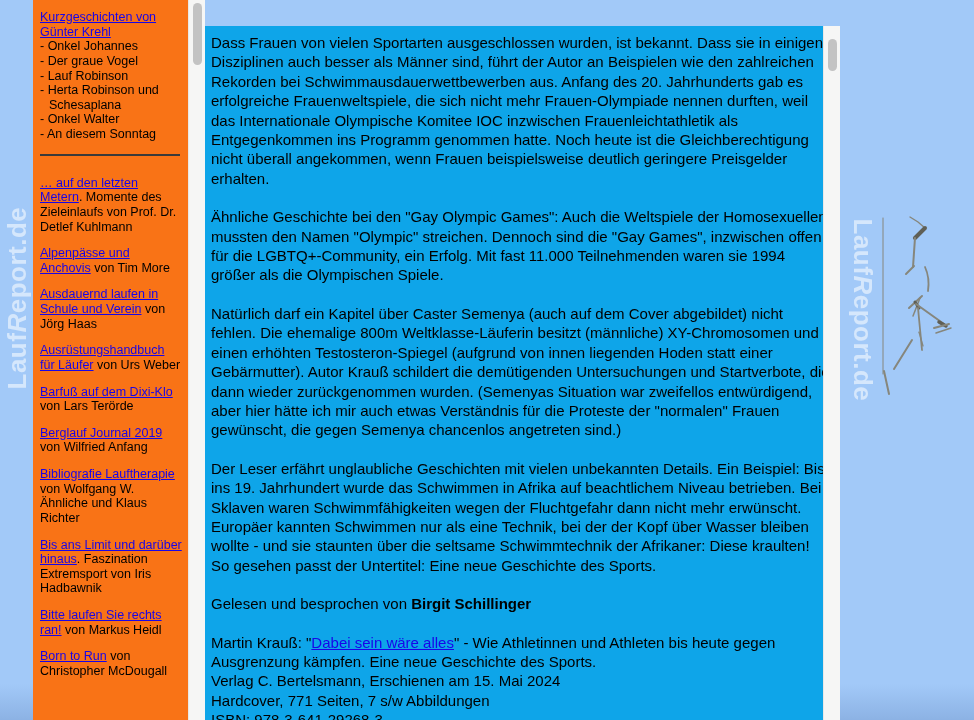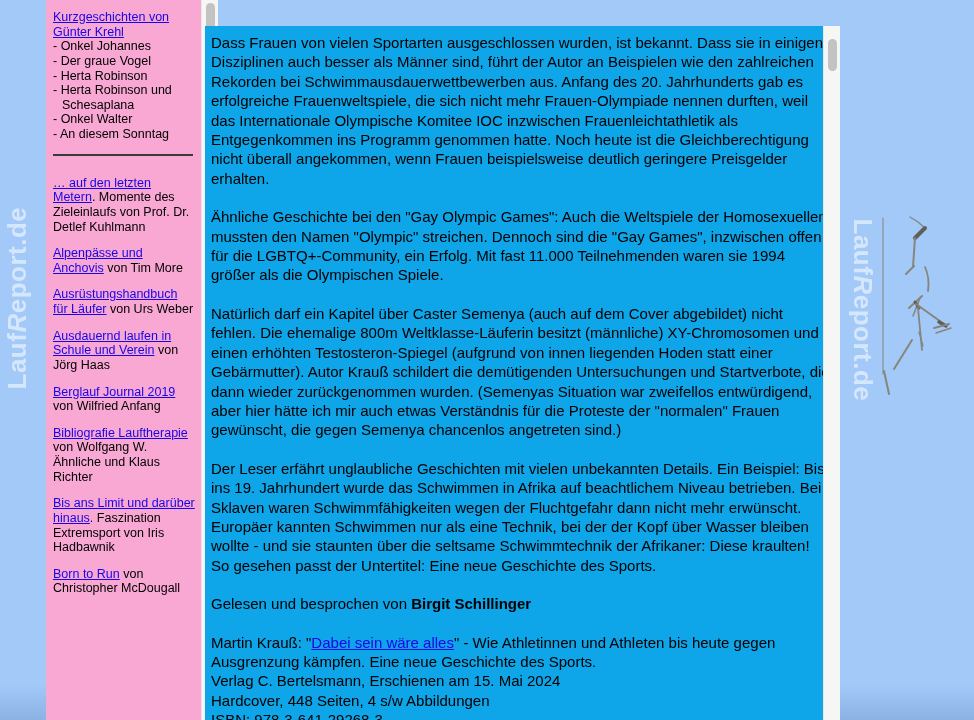--- a/index.html
+++ b/index.html
@@ -4,21 +4,21 @@
 <style>
   html,body{margin:0;padding:0;}
   body{
     position:relative;
     width:974px;height:720px;overflow:hidden;
     font-family:"Liberation Sans",sans-serif;
     background:linear-gradient(180deg,var(--blue,#a2c9f8) 0%,var(--blue,#a2c9f8) 95%,#8cb2e4 100%);
   }
   
   .frame{position:absolute;top:0;height:720px;}
-  .sidebar-frame{left:46px;width:172px;background:#f9a8d4;}
+  .sidebar-frame{left:33px;width:172px;background:#f97316;}
   .main-frame{left:205px;width:635px;background:#0ea5e9;margin-top:26px;}
   
   .sbar{position:absolute;top:0;right:0;width:17px;height:720px;background:#f6f6f5;border-left:1px solid #e8e8e6;box-sizing:border-box;}
   .thumb{position:absolute;left:4px;width:9px;border-radius:5px;background:var(--thumb,#c3c3c3);}
   .thumb-side{top:3px;height:62px;}
   .thumb-main{top:13px;height:32px;}
   
   .sidebar-content{padding:10px 6px 10px 7px;width:142px;font-size:12.5px;line-height:1.17;color:#000;}
   .entry{margin-bottom:12px;}
   a{color:var(--link,#1805e8);cursor:pointer;}
@@ -40,46 +40,48 @@
   .sketch .s{stroke:var(--sketch,#86867c);fill:none;stroke-linecap:round;}
   .sketch .sd{stroke:var(--sketchdark,#5f5f56);fill:none;stroke-linecap:round;}
 </style>
 </head>
 <body>
 
 <div class="wm wm-left"><span>Lauf</span><span class="wm-r">R</span><span>eport.de</span></div>
 
 <div class="frame sidebar-frame">
   <div class="sidebar-content">
-      <div class="entry"><a class="slink" href="#">Kurzgeschichten von Günter Krehl</a><div class="subitem">- Onkel Johannes</div><div class="subitem">- Der graue Vogel</div><div class="subitem">- Herta Robinson</div><div class="subitem">- Herta Robinson und Schesaplana</div><div class="subitem">- Onkel Walter</div><div class="subitem">- An diesem Sonntag</div></div>
+      <div class="entry"><a class="slink" href="#">Kurzgeschichten von Günter Krehl</a><div class="subitem">- Onkel Johannes</div><div class="subitem">- Der graue Vogel</div><div class="subitem">- Lauf Robinson</div><div class="subitem">- Herta Robinson und Schesaplana</div><div class="subitem">- Onkel Walter</div><div class="subitem">- An diesem Sonntag</div></div>
       <div class="sep"></div>
       <div class="entry"><a class="slink" href="#">… auf den letzten Metern</a><span>. Momente des Zieleinlaufs von Prof. Dr. Detlef Kuhlmann</span></div>
       <div class="entry"><a class="slink" href="#">Alpenpässe und Anchovis</a><span> von Tim More</span></div>
+      <div class="entry"><a class="slink" href="#">Ausdauernd laufen in Schule und Verein</a><span> von Jörg Haas</span></div>
       <div class="entry"><a class="slink" href="#">Ausrüstungshandbuch für Läufer</a><span> von Urs Weber</span></div>
-      <div class="entry"><a class="slink" href="#">Ausdauernd laufen in Schule und Verein</a><span> von Jörg Haas</span></div>
+      <div class="entry"><a class="slink" href="#">Barfuß auf dem Dixi-Klo</a><span> von Lars Terörde</span></div>
       <div class="entry"><a class="slink" href="#">Berglauf Journal 2019</a><span> von Wilfried Anfang</span></div>
       <div class="entry"><a class="slink" href="#">Bibliografie Lauftherapie</a><span> von Wolfgang W. Ähnliche und Klaus Richter</span></div>
       <div class="entry"><a class="slink" href="#">Bis ans Limit und darüber hinaus</a><span>. Faszination Extremsport von Iris Hadbawnik</span></div>
+      <div class="entry"><a class="slink" href="#">Bitte laufen Sie rechts ran!</a><span> von Markus Heidl</span></div>
       <div class="entry"><a class="slink" href="#">Born to Run</a><span> von Christopher McDougall</span></div>
     </div>
   <div class="sbar">
     <div class="thumb thumb-side"></div>
   </div>
 </div>
 
 <div class="frame main-frame">
   <div class="main-content">
     <p>Dass Frauen von vielen Sportarten ausgeschlossen wurden, ist bekannt. Dass sie in einigen Disziplinen auch besser als Männer sind, führt der Autor an Beispielen wie den zahlreichen Rekorden bei Schwimmausdauerwettbewerben aus. Anfang des 20. Jahrhunderts gab es erfolgreiche Frauenweltspiele, die sich nicht mehr Frauen-Olympiade nennen durften, weil das Internationale Olympische Komitee IOC inzwischen Frauenleichtathletik als Entgegenkommen ins Programm genommen hatte. Noch heute ist die Gleichberechtigung nicht überall angekommen, wenn Frauen beispielsweise deutlich geringere Preisgelder erhalten.</p>
     <p>Ähnliche Geschichte bei den "Gay Olympic Games": Auch die Weltspiele der Homosexuellen mussten den Namen "Olympic" streichen. Dennoch sind die "Gay Games", inzwischen offen für die LGBTQ+-Community, ein Erfolg. Mit fast 11.000 Teilnehmenden waren sie 1994 größer als die Olympischen Spiele.</p>
     <p>Natürlich darf ein Kapitel über Caster Semenya (auch auf dem Cover abgebildet) nicht fehlen. Die ehemalige 800m Weltklasse-Läuferin besitzt (männliche) XY-Chromosomen und einen erhöhten Testosteron-Spiegel (aufgrund von innen liegenden Hoden statt einer Gebärmutter). Autor Krauß schildert die demütigenden Untersuchungen und Startverbote, die dann wieder zurückgenommen wurden. (Semenyas Situation war zweifellos entwürdigend, aber hier hätte ich mir auch etwas Verständnis für die Proteste der "normalen" Frauen gewünscht, die gegen Semenya chancenlos angetreten sind.)</p>
     <p>Der Leser erfährt unglaubliche Geschichten mit vielen unbekannten Details. Ein Beispiel: Bis ins 19. Jahrhundert wurde das Schwimmen in Afrika auf beachtlichem Niveau betrieben. Bei Sklaven waren Schwimmfähigkeiten wegen der Fluchtgefahr dann nicht mehr erwünscht. Europäer kannten Schwimmen nur als eine Technik, bei der der Kopf über Wasser bleiben wollte - und sie staunten über die seltsame Schwimmtechnik der Afrikaner: Diese kraulten! So gesehen passt der Untertitel: Eine neue Geschichte des Sports.</p>
     <p class="byline"><span>Gelesen und besprochen von </span><b>Birgit Schillinger</b></p>
     <p><span>Martin Krauß: "</span><a class="mlink" href="#">Dabei sein wäre alles</a><span>" - Wie Athletinnen und Athleten bis heute gegen Ausgrenzung kämpfen. Eine neue Geschichte des Sports.</span><br>
     <span>Verlag C. Bertelsmann, Erschienen am 15. Mai 2024</span><br>
-    <span>Hardcover, 448 Seiten, 4 s/w Abbildungen</span><br>
+    <span>Hardcover, 771 Seiten, 7 s/w Abbildungen</span><br>
     <span>ISBN: 978-3-641-29268-3</span></p>
   </div>
   <div class="sbar">
     <div class="thumb thumb-main"></div>
   </div>
 </div>
 
 <div class="wm wm-right"><span>Lauf</span><span class="wm-r">R</span><span>eport.de</span></div>
 
 <svg class="sketch" viewBox="0 0 78 190" xmlns="http://www.w3.org/2000/svg">

